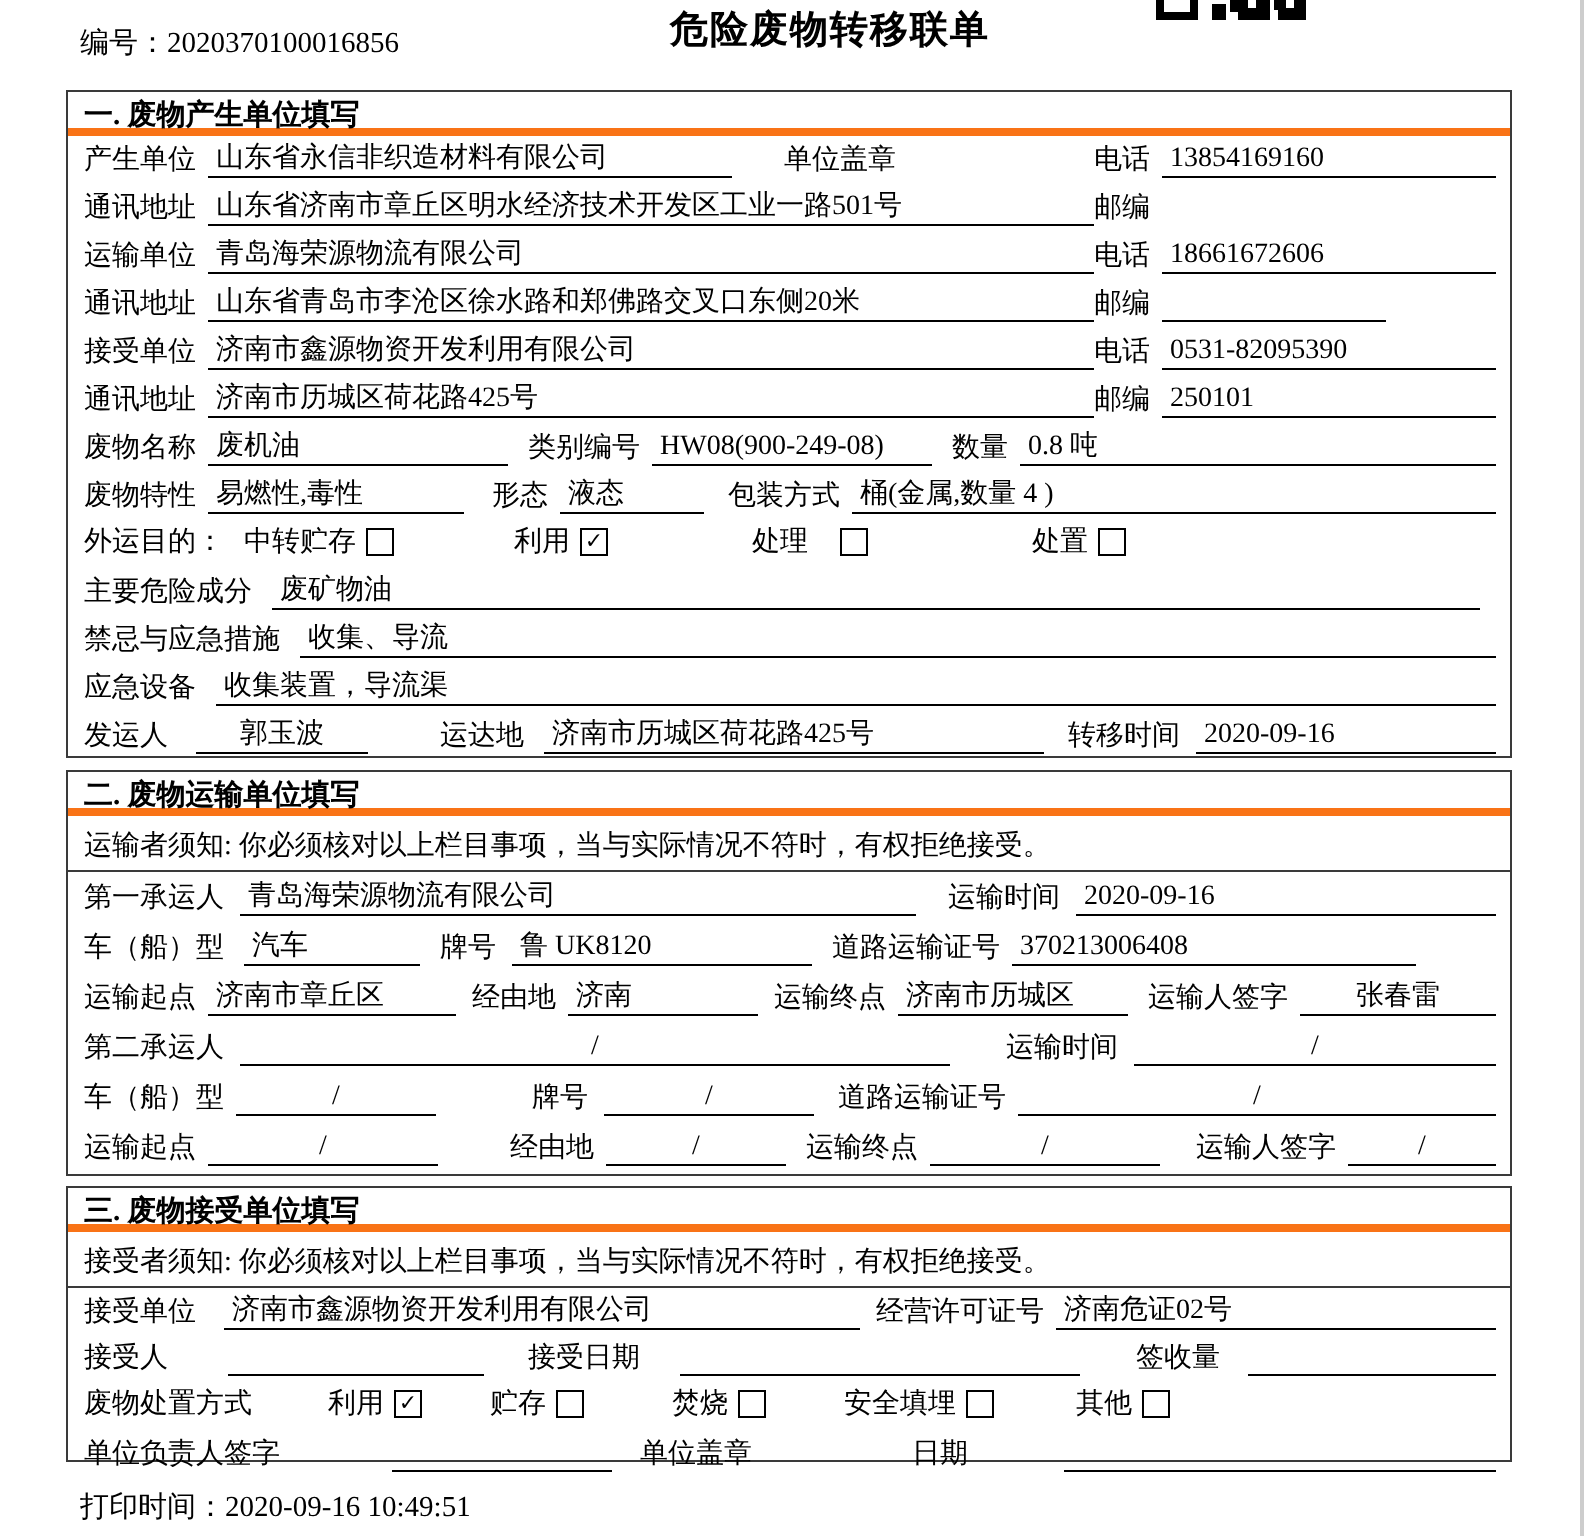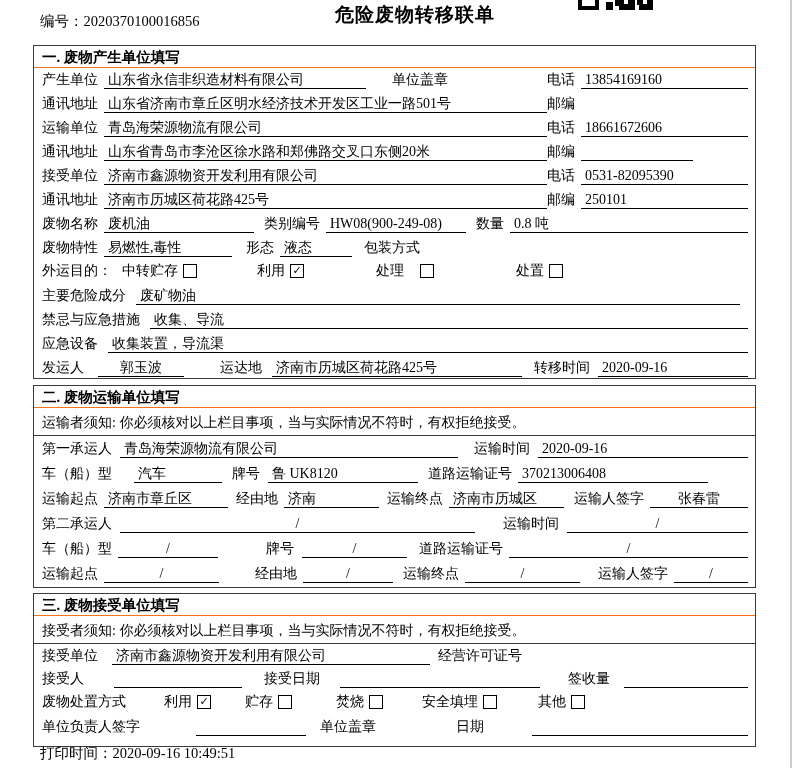--- a/index.html
+++ b/index.html
@@ -9,22 +9,22 @@
     font-size:14px;position:relative;overflow:hidden;
   }
   .abs{position:absolute;}
   #serial{left:40px;top:12px;font-size:14.5px;white-space:nowrap;}
   #title{left:335px;top:2px;font-size:19px;font-weight:bold;letter-spacing:1px;white-space:nowrap;}
   #qr{left:578px;top:0;}
   #page-edge{left:790px;top:0;width:2px;height:768px;background:#cdcdcd;}
   .box{position:absolute;left:33px;width:723px;border:1.5px solid #3a3a3a;box-sizing:border-box;background:#fff;}
   #box1{top:45px;height:334px;}
   #box2{top:385px;height:203px;}
-  #box3{top:593px;height:154px;}
-  .sec-title{font-weight:bold;font-size:14.5px;border-bottom:1px solid #f97316;height:22px;box-sizing:border-box;padding:2px 8px 0 8px;}
+  #box3{top:593px;height:138px;}
+  .sec-title{font-weight:bold;font-size:14.5px;border-bottom:4px solid #f97316;height:22px;box-sizing:border-box;padding:2px 8px 0 8px;}
   .notice{border-bottom:1px solid #3a3a3a;height:28px;box-sizing:border-box;padding:6px 8px 0 8px;}
   .row{display:flex;align-items:flex-end;box-sizing:border-box;height:24px;padding:0 7px 3px 8px;}
   #box2 .row{height:25px;}
   #box3 .row{height:23.7px;}
   .lbl{white-space:nowrap;}
   .val{border-bottom:1px solid #000;padding:0 4px;white-space:nowrap;min-height:17px;line-height:17px;box-sizing:border-box;}
   .fill{flex:1 1 auto;}
   .lgroup{display:flex;align-items:flex-end;flex:0 0 505px;}
   .opt{display:flex;align-items:center;white-space:nowrap;}
   .cb{display:inline-block;width:12px;height:12px;border:1px solid #000;line-height:12px;text-align:center;
@@ -117,20 +117,21 @@
     <span class="lbl" style="margin-left:10px;">数量</span>
     <span class="val fill" style="margin-left:6px;">0.8 吨</span>
   </div>
 
   <div class="row">
     <span class="lbl">废物特性</span>
     <span class="val" style="width:128px;margin-left:6px;">易燃性,毒性</span>
     <span class="lbl" style="margin-left:14px;">形态</span>
     <span class="val" style="width:72px;margin-left:6px;">液态</span>
     <span class="lbl" style="margin-left:12px;">包装方式</span>
+    <span class="val fill" style="margin-left:6px;">桶(金属,数量 4 )</span>
   </div>
 
   <div class="row" style="align-items:center;">
     <span class="lbl">外运目的：</span>
     <span class="opt" style="margin-left:10px;">
         <span>中转贮存</span>
         <span class="cb"></span>
       </span>
     <span class="opt" style="margin-left:60px;">
         <span>利用</span>
@@ -177,21 +178,21 @@
 
   <div class="row">
     <span class="lbl">第一承运人</span>
     <span class="val" style="width:338px;margin-left:8px;">青岛海荣源物流有限公司</span>
     <span class="lbl" style="margin-left:16px;">运输时间</span>
     <span class="val fill" style="margin-left:8px;">2020-09-16</span>
   </div>
 
   <div class="row">
     <span class="lbl">车（船）型</span>
-    <span class="val" style="width:88px;margin-left:22px;">汽车</span>
+    <span class="val" style="width:88px;margin-left:10px;">汽车</span>
     <span class="lbl" style="margin-left:10px;">牌号</span>
     <span class="val" style="width:150px;margin-left:8px;">鲁 UK8120</span>
     <span class="lbl" style="margin-left:10px;">道路运输证号</span>
     <span class="val fill" style="margin-left:6px;margin-right:40px;">370213006408</span>
   </div>
 
   <div class="row">
     <span class="lbl">运输起点</span>
     <span class="val" style="width:124px;margin-left:6px;">济南市章丘区</span>
     <span class="lbl" style="margin-left:8px;">经由地</span>
@@ -231,20 +232,21 @@
 </div>
 
 <div class="box" id="box3">
   <div class="sec-title">三. 废物接受单位填写</div>
   <div class="notice">接受者须知: 你必须核对以上栏目事项，当与实际情况不符时，有权拒绝接受。</div>
 
   <div class="row">
     <span class="lbl">接受单位</span>
     <span class="val" style="width:318px;margin-left:14px;">济南市鑫源物资开发利用有限公司</span>
     <span class="lbl" style="margin-left:8px;">经营许可证号</span>
+    <span class="val fill" style="margin-left:6px;">济南危证02号</span>
   </div>
 
   <div class="row">
     <span class="lbl">接受人</span>
     <span class="val" style="width:128px;margin-left:30px;"></span>
     <span class="lbl" style="margin-left:22px;">接受日期</span>
     <span class="val" style="width:200px;margin-left:20px;"></span>
     <span class="lbl" style="margin-left:28px;">签收量</span>
     <span class="val fill" style="margin-left:14px;"></span>
   </div>

